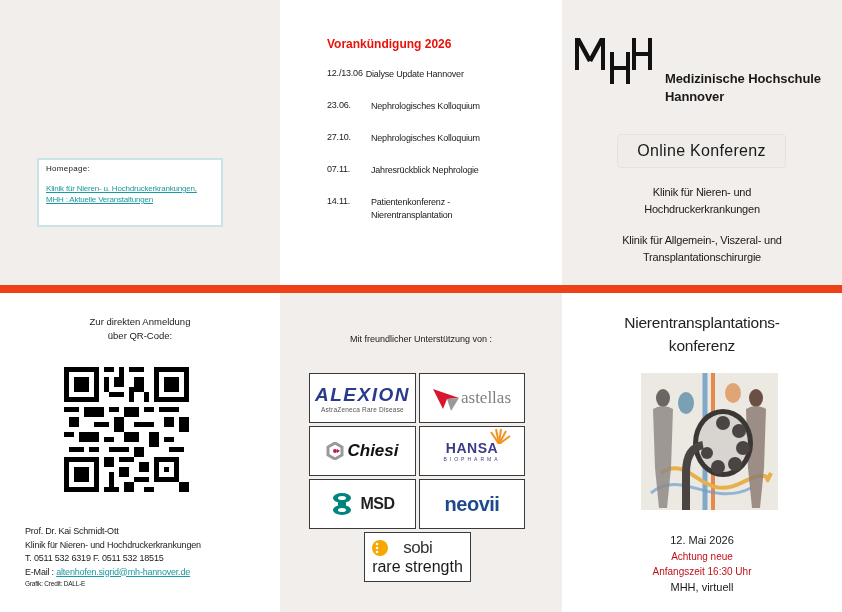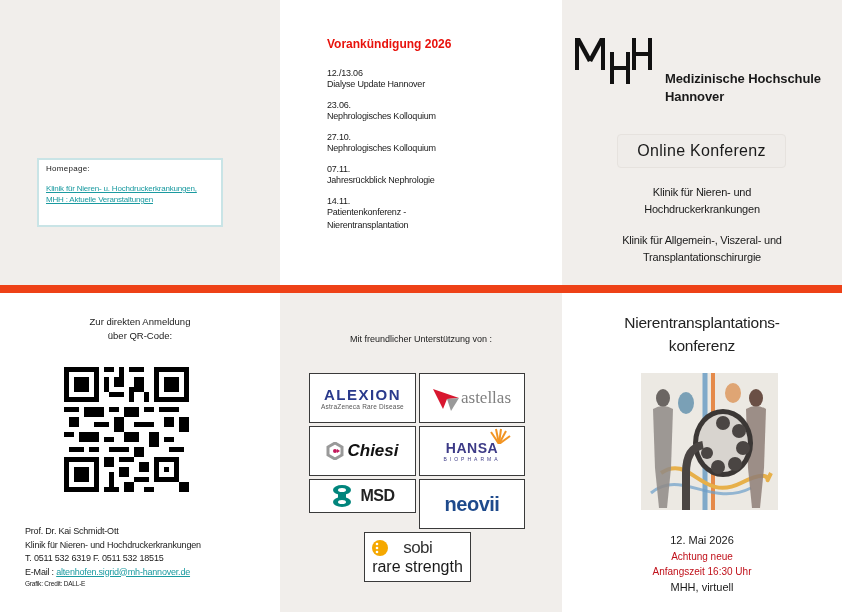--- a/index.html
+++ b/index.html
@@ -28,21 +28,21 @@
   .reg-text p { margin: 0; }
   .reg-text .justify { text-align: justify; text-align-last: left; }
   .link { color: #1a9aa0; text-decoration: underline; }
   .homepage-box { position: absolute; left: 37px; top: 158px; width: 186px; height: 69px; background: #ffffff; border: 2px solid #c9e4e6; padding: 4px 7px; font-size: 8px; }
   .homepage-box .hp-label { margin-bottom: 10px; letter-spacing: 0.3px; }
   .homepage-box .hp-link { color: #1a9aa0; text-decoration: underline; line-height: 11px; font-size: 8px; letter-spacing: -0.2px; }
 
   
   .announce-title { position: absolute; left: 47px; top: 37px; color: #e8120c; font-weight: bold; font-size: 12px; }
   .event-list { position: absolute; left: 47px; top: 68px; width: 220px; font-size: 9px; letter-spacing: -0.2px; }
-  .event { display: flex; height: 32px; flex-direction: column; }
+  .event { display: flex; height: 32px; }
   .event .date { width: 44px; flex: none; }
   .event.first .date { width: auto; margin-right: 3px; }
   .event .name { line-height: 13px; }
 
   
   .mhh-logo { position: absolute; left: 13px; top: 38px; width: 90px; height: 46px; }
   .mhh-name { position: absolute; left: 103px; top: 70px; font-size: 13px; font-weight: bold; line-height: 18px; color: #1a1a1a; letter-spacing: -0.1px; }
   .online-badge { position: absolute; left: 55px; top: 134px; width: 169px; height: 34px; border-radius: 4px; background: #efece9; border: 1px solid #e6e2de; display: flex; align-items: center; justify-content: center; font-size: 16px; letter-spacing: 0.3px; }
   .clinic-1, .clinic-2 { position: absolute; left: 0; width: 280px; text-align: center; font-size: 11px; line-height: 17px; letter-spacing: -0.2px; }
   .clinic-1 { top: 184px; }
@@ -54,26 +54,26 @@
   .contact { position: absolute; left: 25px; top: 232px; font-size: 9px; line-height: 13.5px; letter-spacing: -0.2px; }
   .contact .credit { font-size: 6.5px; line-height: 10px; }
 
   
   .support-caption { position: absolute; left: 0; width: 282px; top: 41px; text-align: center; font-size: 9px; }
   .logo-box { position: absolute; background: #ffffff; border: 1.5px solid #3a3a3a; display: flex; align-items: center; justify-content: center; }
   #logo-alexion { left: 29px; top: 80px; width: 107px; height: 50px; }
   #logo-astellas { left: 139px; top: 80px; width: 106px; height: 50px; }
   #logo-chiesi { left: 29px; top: 133px; width: 107px; height: 50px; }
   #logo-hansa { left: 139px; top: 133px; width: 106px; height: 50px; }
-  #logo-msd { left: 29px; top: 186px; width: 107px; height: 34px; }
+  #logo-msd { left: 29px; top: 186px; width: 107px; height: 50px; }
   #logo-neovii { left: 139px; top: 186px; width: 106px; height: 50px; }
   #logo-sobi { left: 84px; top: 239px; width: 107px; height: 50px; }
 
   .alexion { text-align: center; }
-  .alexion .main { color: #2a3a8c; font-size: 15px; font-weight: bold; letter-spacing: 1.5px; }
+  .alexion .main { color: #2a3a8c; font-size: 19px; font-weight: bold; letter-spacing: 1.5px; font-style: italic; }
   .alexion .sub { color: #555; font-size: 6.5px; letter-spacing: 0.2px; }
   .astellas { display: flex; align-items: center; gap: 2px; }
   .astellas .word { color: #808080; font-family: "Liberation Serif", serif; font-size: 17px; }
   .chiesi { display: flex; align-items: center; gap: 3px; }
   .chiesi .word { font-weight: bold; font-style: italic; font-size: 17px; color: #111; }
   .hansa { text-align: center; position: relative; }
   .hansa .word { color: #3c3a86; font-weight: bold; font-size: 14px; letter-spacing: 0.5px; text-align: center; }
   .hansa .sub { color: #3c3a86; font-size: 5px; letter-spacing: 3px; }
   .msd { display: flex; align-items: center; gap: 6px; }
   .msd .word { font-weight: bold; font-size: 16px; color: #222; letter-spacing: -0.5px; }

